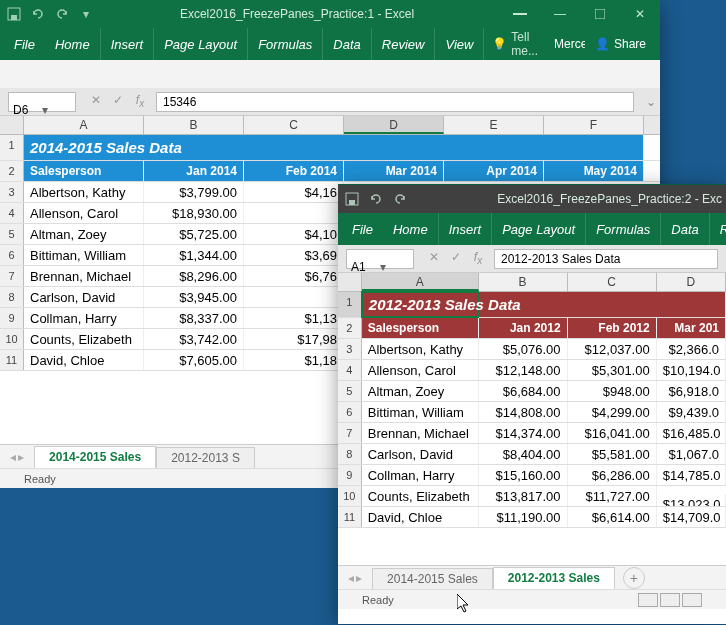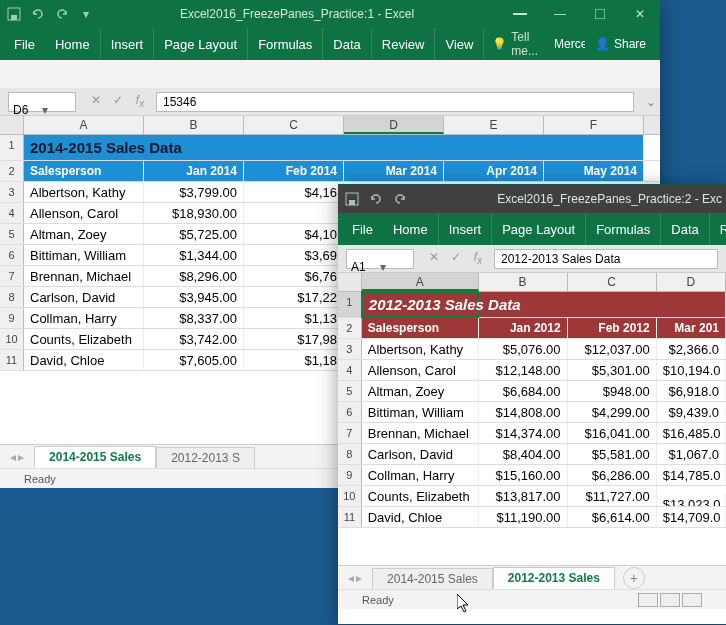--- a/index.html
+++ b/index.html
@@ -11,21 +11,21 @@
 
 .titlebar { background: #0e7245; height: 28px; display: flex; align-items: center; color: #c8e6d4; font-size: 12px; }
 .win2 .titlebar { background: #404040; }
 .qat { display: flex; align-items: center; gap: 8px; padding-left: 6px; }
 .qat-icon { width: 16px; height: 16px; display: flex; align-items: center; justify-content: center; opacity: 0.8; }
 .title-text { flex: 1; text-align: center; font-size: 12px; color: #d4eadd; white-space: nowrap; overflow: hidden; }
 .win-controls { display: flex; }
 .win-ctrl { width: 40px; height: 28px; display: flex; align-items: center; justify-content: center; color: #c8e6d4; }
 
 .ribbon-tabs { background: #0e7245; height: 32px; display: flex; align-items: center; padding: 0 4px; gap: 0; color: #fff; font-size: 13px; }
-.ribbon-tab { padding: 0 10px; height: 100%; display: flex; align-items: center; cursor: pointer; white-space: nowrap; border-right: 1px solid rgba(255,255,255,0.15); }
+.ribbon-tab { padding: 0 10px; height: 100%; display: flex; align-items: center; cursor: pointer; white-space: nowrap; border-right: 1px solid rgba(255,255,255,0.15); font-style: italic; }
 .ribbon-tab.file { border: none; }
 .ribbon-spacer { flex: 1; }
 .tell-me { display: flex; align-items: center; gap: 4px; padding: 0 8px; font-size: 12px; color: #c8e6d4; }
 .account { padding: 0 8px; font-size: 12px; color: #fff; max-width: 80px; overflow: hidden; white-space: nowrap; }
 .share-btn { padding: 0 10px; font-size: 12px; color: #fff; display: flex; align-items: center; gap: 4px; }
 
 .formula-bar { background: #e6e6e6; border-bottom: 1px solid #ccc; height: 28px; display: flex; align-items: center; font-size: 12px; }
 .name-box { width: 68px; height: 20px; background: #fff; border: 1px solid #bbb; margin: 0 4px 0 8px; display: flex; align-items: center; padding: 0 4px; }
 .name-box span { flex: 1; margin-top: 16px; }
 .nb-dd { color: #666; }
@@ -41,21 +41,21 @@
 .col-headers { display: flex; height: 19px; background: #e8e8e8; border-bottom: 1px solid #bbb; }
 .corner { width: 24px; border-right: 1px solid #bbb; background: #e8e8e8; }
 .ch { border-right: 1px solid #bbb; text-align: center; font-size: 12px; color: #444; line-height: 19px; background: #f0f0f0; }
 .ch.sel { background: #d4d4d4; border-bottom: 2px solid #107c41; }
 
 .row { display: flex; height: 21px; border-bottom: 1px solid #ddd; }
 .rh { width: 24px; background: #f0f0f0; border-right: 1px solid #bbb; text-align: center; font-size: 11px; color: #444; line-height: 21px; }
 .cell { border-right: 1px solid #eee; font-size: 13px; padding: 0 6px; line-height: 21px; overflow: hidden; white-space: nowrap; }
 .cell.num { text-align: right; }
 
-.banner1 { background: #1e8fd4; color: #0f172a; font-weight: bold; font-size: 15px; }
+.banner1 { background: #1e8fd4; color: #ffffff; font-weight: bold; font-size: 15px; font-style: italic; }
 .banner2 { background: #9e3737; color: #fff; font-weight: bold; font-size: 15px; font-style: italic; }
 .header-row1 .cell { background: #1e8fd4; color: #fff; font-weight: bold; font-size: 12px; }
 .header-row2 .cell { background: #9e3737; color: #fff; font-weight: bold; font-size: 12px; }
 .sel-cell { border: 2px solid #107c41; margin: -1px; }
 
 .sheet-tabs { height: 24px; background: #f3f3f3; border-top: 1px solid #ccc; display: flex; align-items: center; font-size: 12px; overflow: hidden; }
 .st-nav { display: flex; gap: 2px; padding: 0 10px; color: #aaa; }
 .sheet-tab { padding: 3px 14px; border: 1px solid #ccc; border-bottom: none; background: #fff; position: relative; top: 1px; white-space: nowrap; }
 .sheet-tab.active { color: #107c41; font-weight: bold; border-bottom: 2px solid #fff; }
 .sheet-tab.inactive { background: #efefef; color: #666; }
@@ -199,21 +199,20 @@
         <div class="row">
           <div class="rh">7</div>
           <div class="cell" style="width: 120px;">Brennan, Michael</div>
           <div class="cell num" style="width: 100px;">$8,296.00</div>
           <div class="cell num" style="width: 100px;">$6,76</div>
         </div>
         <div class="row">
           <div class="rh">8</div>
           <div class="cell" style="width: 120px;">Carlson, David</div>
           <div class="cell num" style="width: 100px;">$3,945.00</div>
-          <div class="cell num" style="width: 100px;">$17,22</div>
         </div>
         <div class="row">
           <div class="rh">9</div>
           <div class="cell" style="width: 120px;">Collman, Harry</div>
           <div class="cell num" style="width: 100px;">$8,337.00</div>
           <div class="cell num" style="width: 100px;">$1,13</div>
         </div>
         <div class="row">
           <div class="rh">10</div>
           <div class="cell" style="width: 120px;">Counts, Elizabeth</div>

